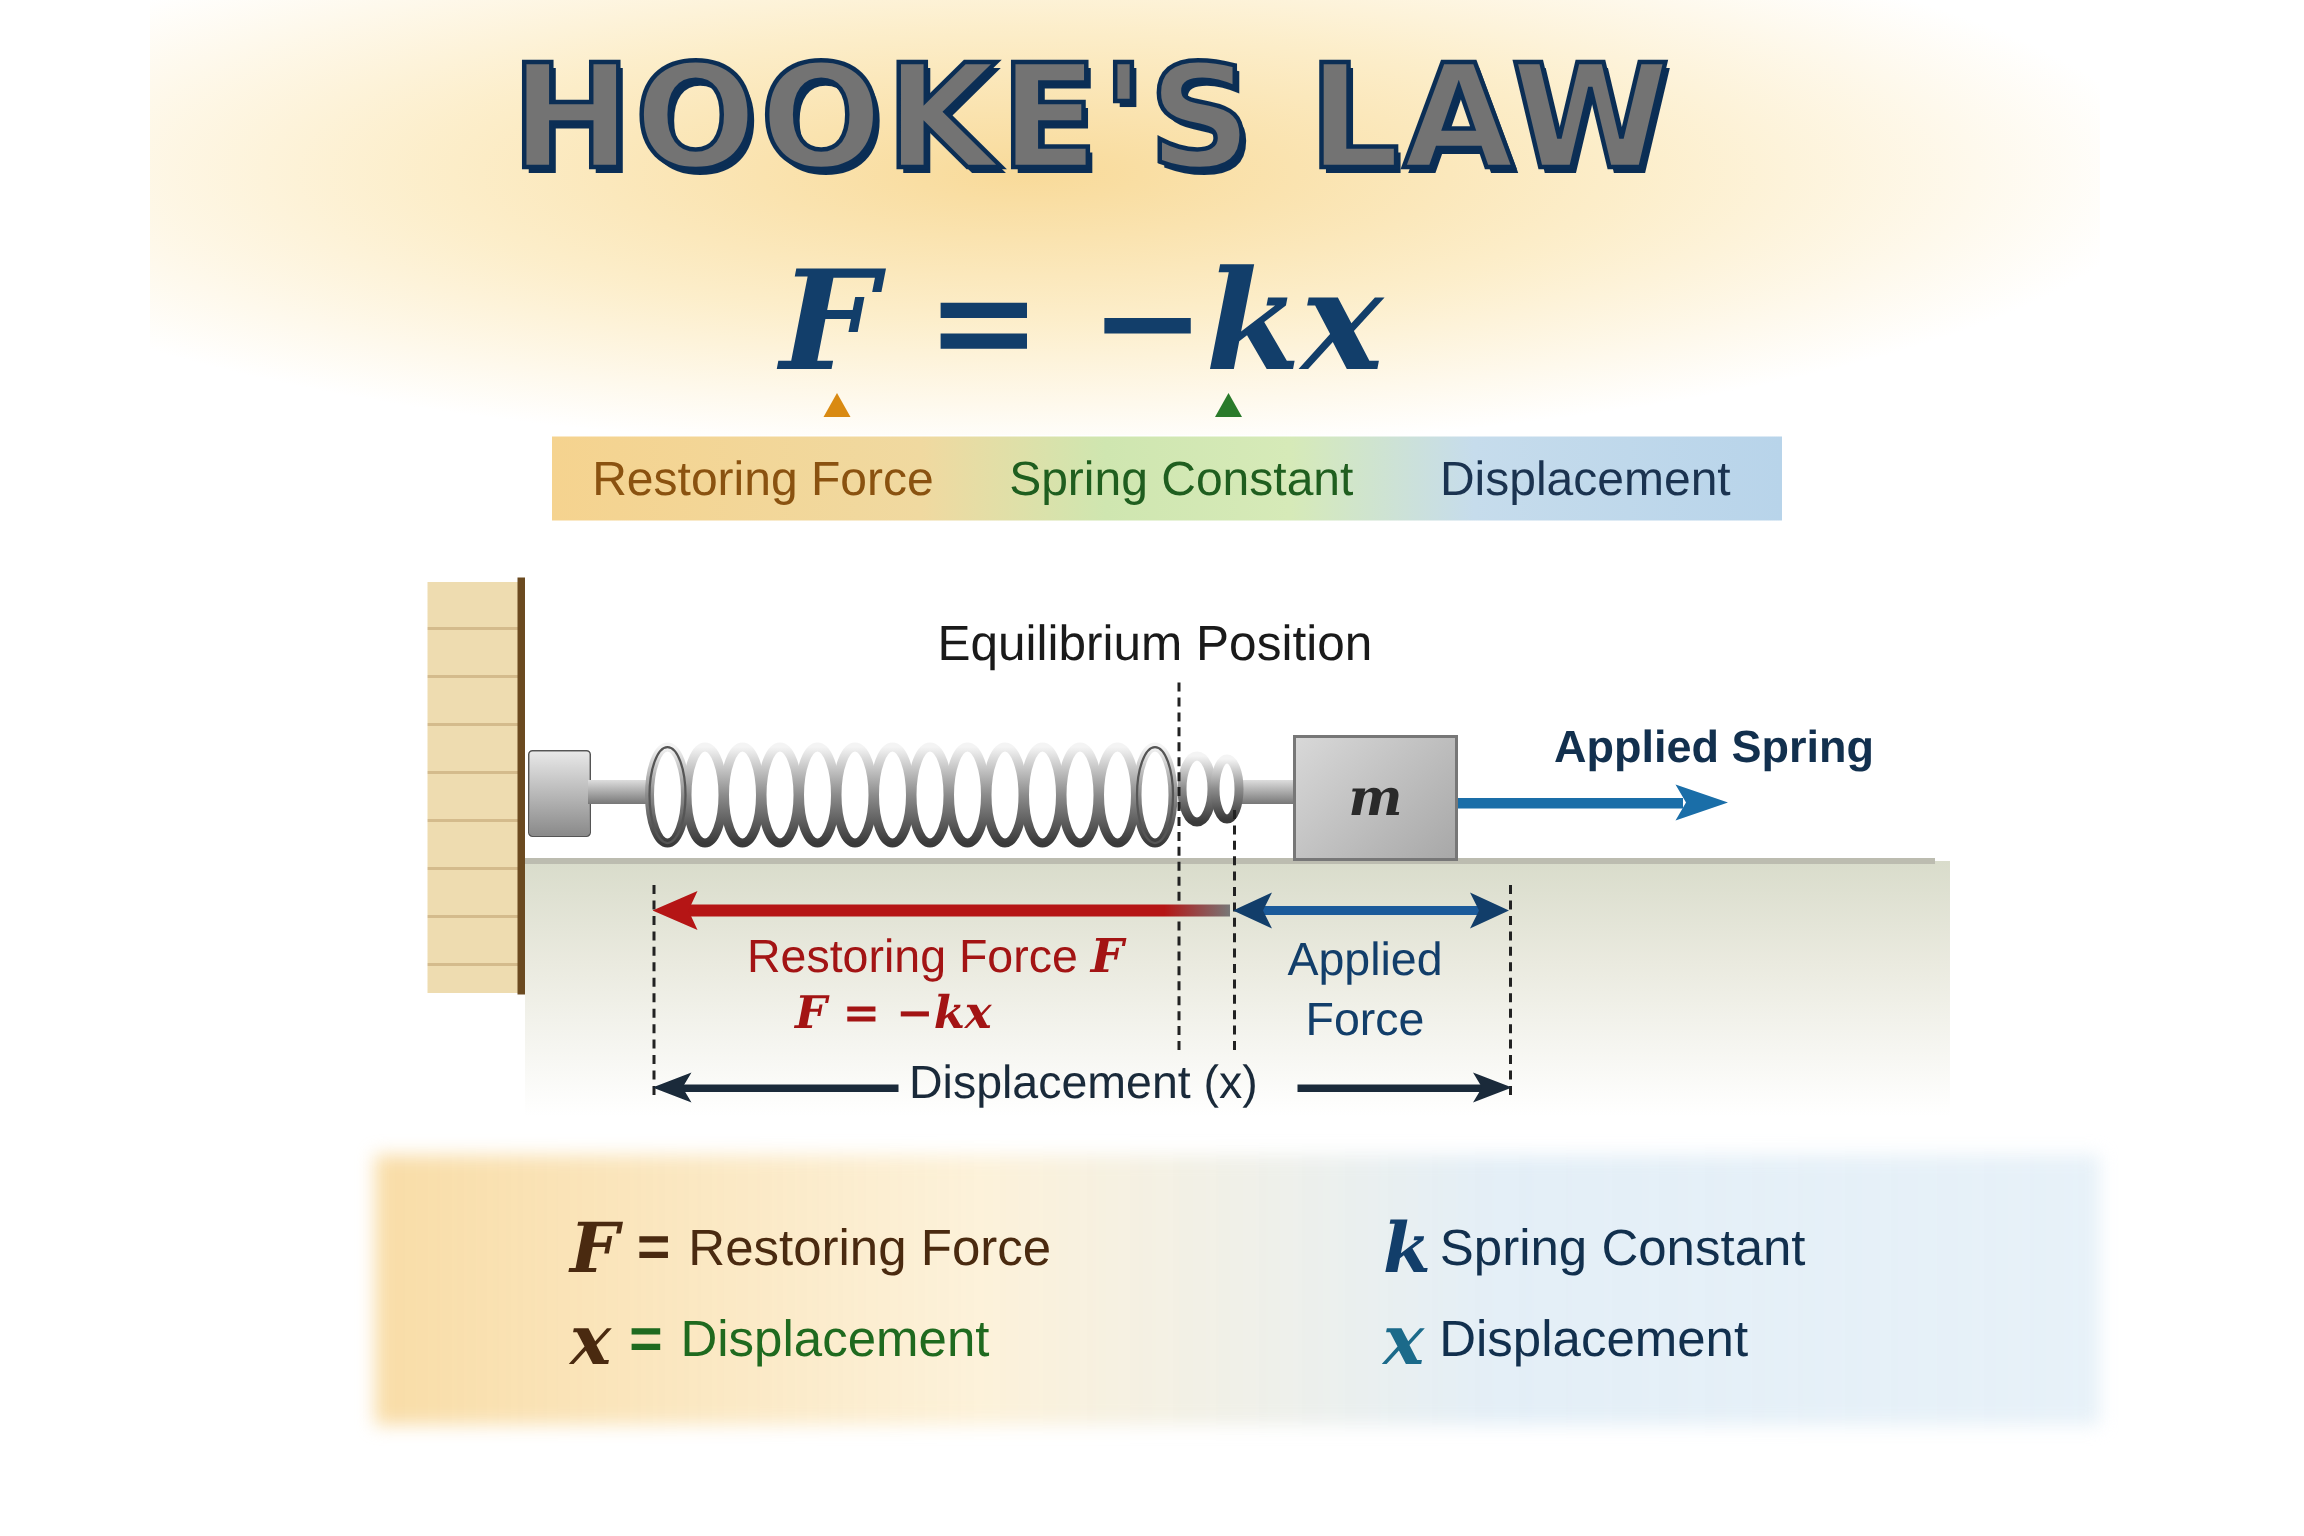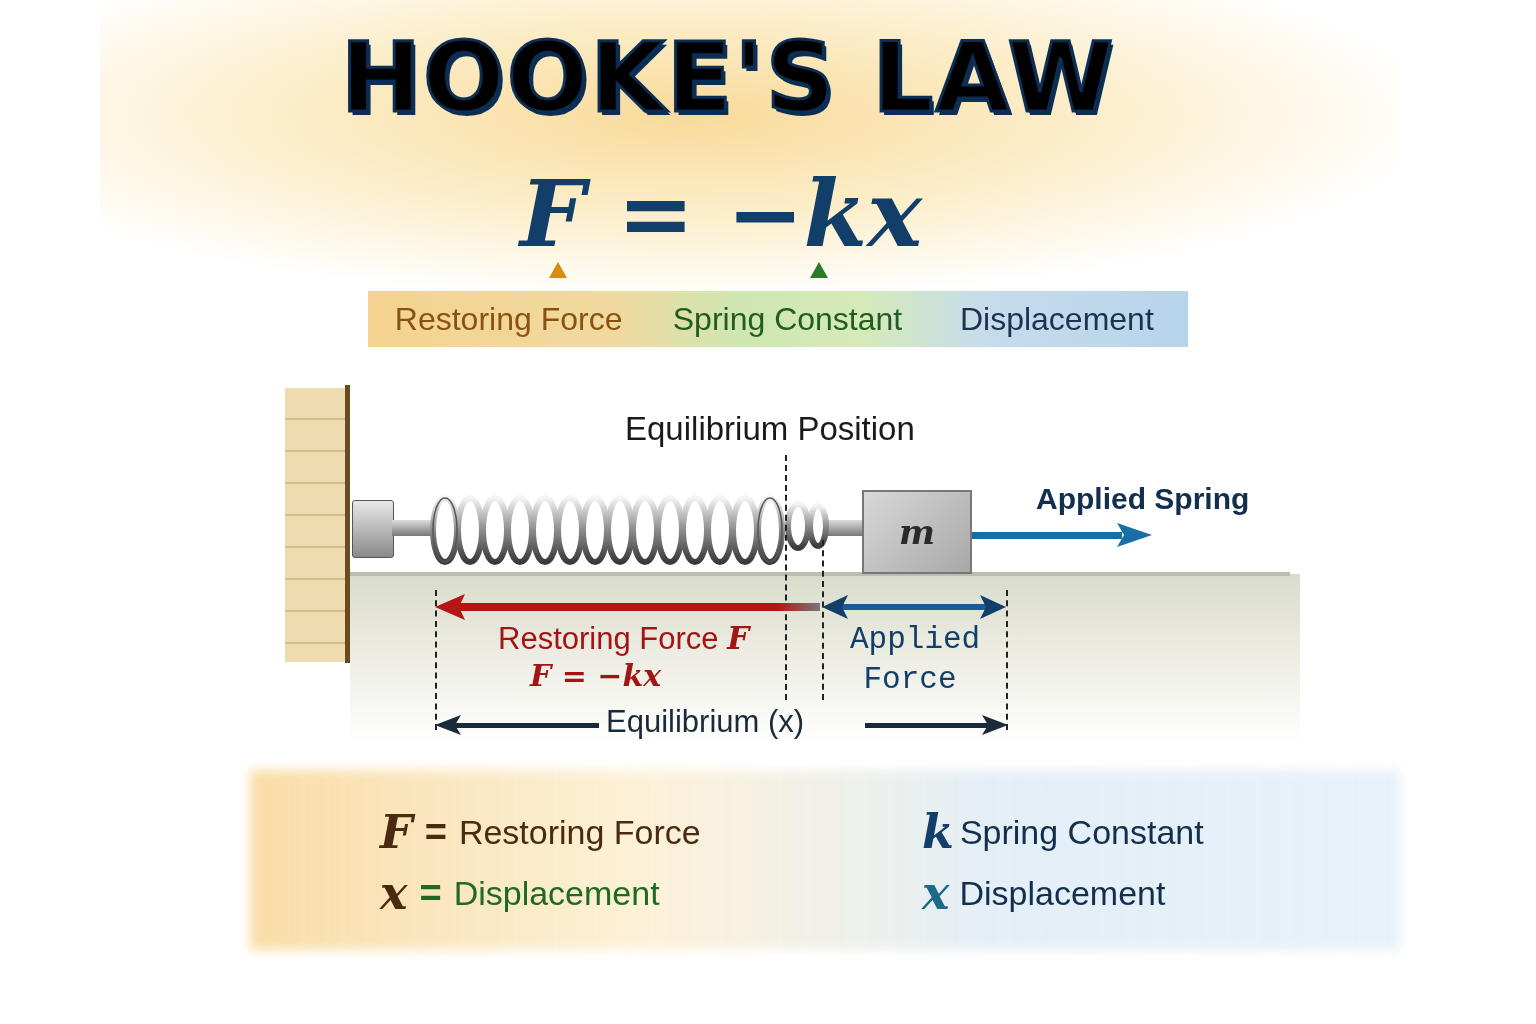--- a/index.html
+++ b/index.html
@@ -3,21 +3,21 @@
 <meta charset="utf-8">
 <style>
   html,body{margin:0;padding:0;}
   body{width:1536px;height:1024px;position:relative;overflow:hidden;background:#ffffff;font-family:"DejaVu Sans","Liberation Sans",sans-serif;}
   .bg-top{position:absolute;left:100px;top:0;width:1300px;height:290px;
     background:radial-gradient(ellipse at 45% 40%, rgba(246,206,120,0.75) 0%, rgba(250,224,160,0.55) 40%, rgba(255,255,255,0) 75%);}
   .bg-bottom{position:absolute;left:250px;top:770px;width:1150px;height:180px;
     background:linear-gradient(90deg, rgba(246,206,130,0.7) 0%, rgba(250,228,180,0.5) 35%, rgba(205,225,240,0.55) 65%, rgba(215,232,244,0.6) 100%);
     filter:blur(6px);}
   .title{position:absolute;left:0;top:22px;width:1456px;text-align:center;font-family:"DejaVu Sans",sans-serif;font-weight:bold;font-size:96px;letter-spacing:2px;
-    color:#000000;-webkit-text-stroke:3px #0b2e55;text-shadow:3px 4px 0 #0b2e55, 0 0 2px #bfe3ff;}
+    color:#737373;-webkit-text-stroke:3px #0b2e55;text-shadow:3px 4px 0 #0b2e55, 0 0 2px #bfe3ff;}
   .formula{position:absolute;left:520px;top:160px;font-family:"DejaVu Serif",serif;font-style:italic;font-weight:bold;font-size:92px;color:#123e6a;}
   .arrow-up{position:absolute;width:0;height:0;}
   .arrow-up.orange{left:549px;top:262px;border-left:9px solid transparent;border-right:9px solid transparent;border-bottom:16px solid #d98a12;}
   .arrow-up.green{left:810px;top:262px;border-left:9px solid transparent;border-right:9px solid transparent;border-bottom:16px solid #2a7a2a;}
   .label-band{position:absolute;left:368px;top:291px;width:820px;height:56px;display:flex;
     background:linear-gradient(90deg,#f5d38f 0%,#f0d9a0 30%,#cfe6b0 45%,#d6eab8 60%,#c6dcec 75%,#b8d4ea 100%);}
   .label-band span{font-family:"Liberation Sans",sans-serif;font-size:32px;line-height:56px;padding:0 10px;}
   .lb1{color:#8a5210;width:275px;text-align:center;}
   .lb2{color:#1f5e1f;width:270px;text-align:center;}
   .lb3{color:#1b3350;width:255px;text-align:center;}
@@ -31,21 +31,21 @@
   .rod{position:absolute;top:520px;height:16px;background:linear-gradient(180deg,#ddd,#777);}
   .spring{position:absolute;left:430px;top:490px;width:400px;height:80px;}
   .mass{position:absolute;left:862px;top:490px;width:110px;height:84px;background:linear-gradient(135deg,#d8d8d8,#a8a8a8);border:2px solid #777;box-sizing:border-box;
     display:flex;align-items:center;justify-content:center;font-family:"DejaVu Serif",serif;font-style:italic;font-weight:bold;font-size:34px;color:#2a2a2a;}
   .eq-label{position:absolute;left:625px;top:410px;font-family:"Liberation Sans",sans-serif;font-size:33px;color:#1a1a1a;}
   .applied-top{position:absolute;left:1036px;top:482px;font-family:"Liberation Sans",sans-serif;font-weight:bold;font-size:30px;color:#12304e;}
   .dash{position:absolute;width:0;border-left:2px dashed #222;}
   .restoring-label{position:absolute;left:470px;top:620px;font-family:"Liberation Sans",sans-serif;font-size:31px;color:#a31414;margin-left:28px;}
   .restoring-label i{font-family:"DejaVu Serif",serif;font-weight:bold;}
   .restoring-eq{position:absolute;left:530px;top:658px;font-family:"DejaVu Serif",serif;font-style:italic;font-weight:bold;font-size:30px;color:#a31414;}
-  .applied-bottom{position:absolute;left:850px;top:620px;width:120px;text-align:center;font-family:Liberation Mono, monospace;font-size:31px;line-height:40px;color:#123e6a;}
+  .applied-bottom{position:absolute;left:850px;top:620px;width:120px;text-align:center;font-family:Liberation Sans, sans-serif;font-size:31px;line-height:40px;color:#123e6a;}
   .disp-label{position:absolute;left:606px;top:704px;font-family:"Liberation Sans",sans-serif;font-size:31px;color:#1a2a3a;}
   .legend{position:absolute;font-family:"Liberation Sans",sans-serif;font-size:34px;display:flex;align-items:center;gap:12px;}
   .legend .sym{font-family:"DejaVu Serif",serif;font-style:italic;font-weight:bold;font-size:46px;}
   .legend .eqs{font-weight:bold;font-size:38px;}
 </style>
 </head>
 <body>
 
 <div class="bg-top"></div>
 <div class="bg-bottom"></div>
@@ -143,21 +143,21 @@
   <div>Applied</div>
   <div>Force</div>
 </div>
 
 <svg style="position:absolute;left:435px;top:710px;" width="575" height="30">
   <rect x="14" y="13" width="150" height="5" fill="#1a2a3a"></rect>
   <rect x="430" y="13" width="130" height="5" fill="#1a2a3a"></rect>
   <polygon points="0,15 26,5 20,15 26,25" fill="#1a2a3a"></polygon>
   <polygon points="573,15 547,5 553,15 547,25" fill="#1a2a3a"></polygon>
 </svg>
-<div class="disp-label">Equilibrium (x)</div>
+<div class="disp-label">Displacement (x)</div>
 
 <div class="legend" style="left:380px;top:805px;">
   <span class="sym" style="color:#4a2a10">F</span>
   <span class="eqs" style="color:#4a2a10">=</span>
   <span style="color:#4a2a10">Restoring Force</span>
 </div>
 <div class="legend" style="left:380px;top:866px;">
   <span class="sym" style="color:#4a2a10">x</span>
   <span class="eqs" style="color:#1f6a1f">=</span>
   <span style="color:#1f6a1f">Displacement</span>

